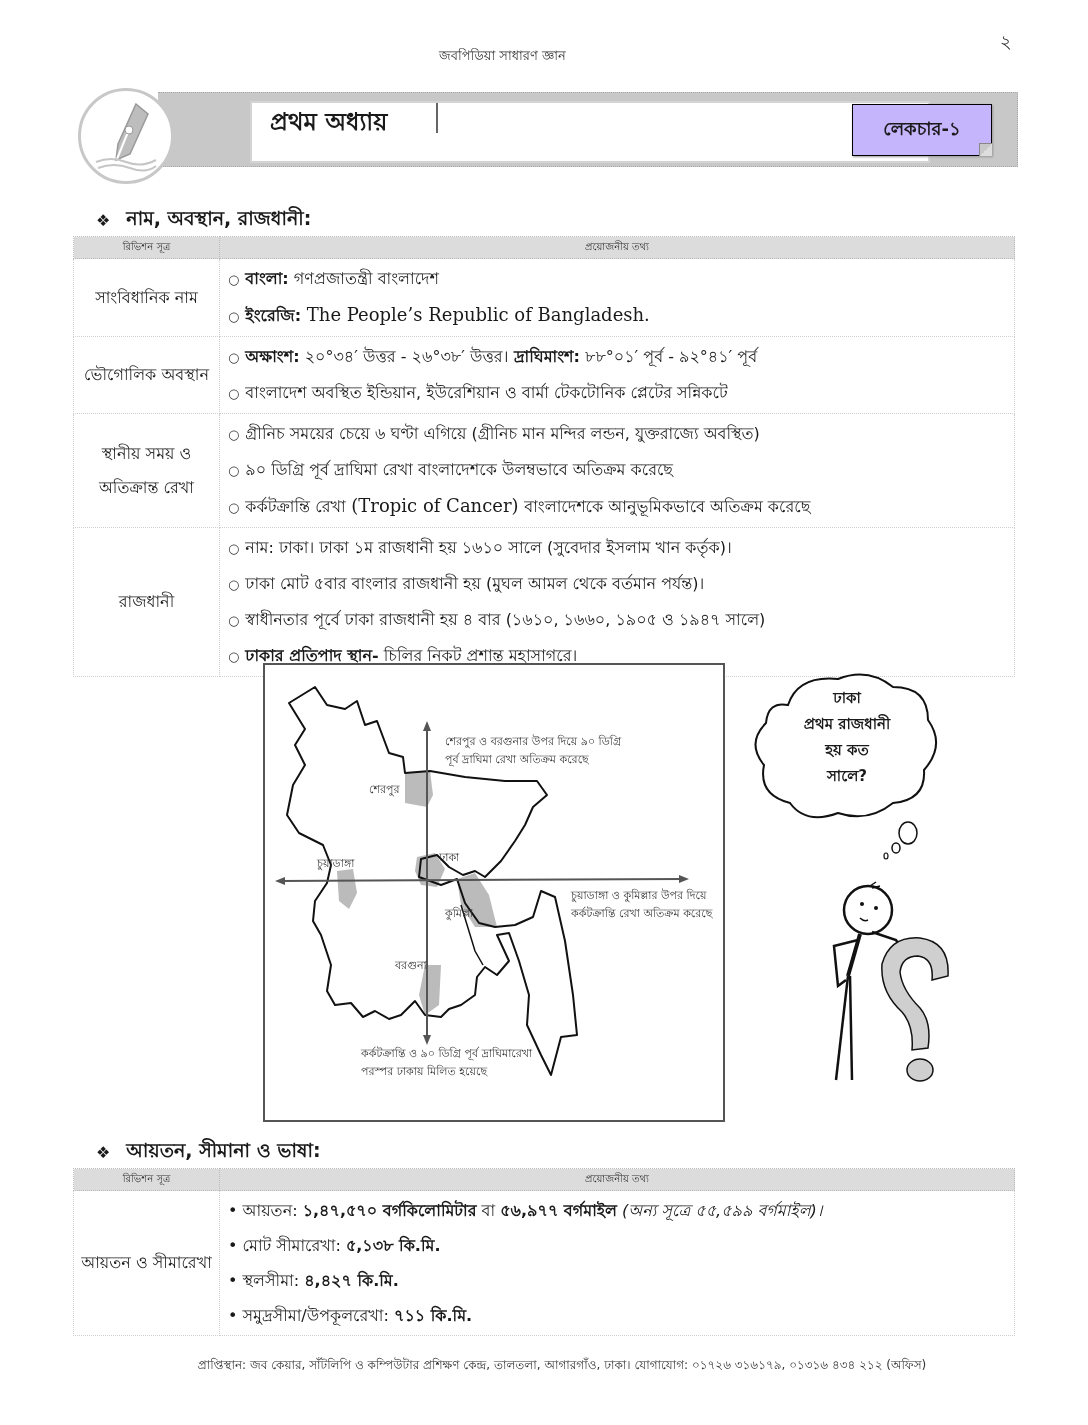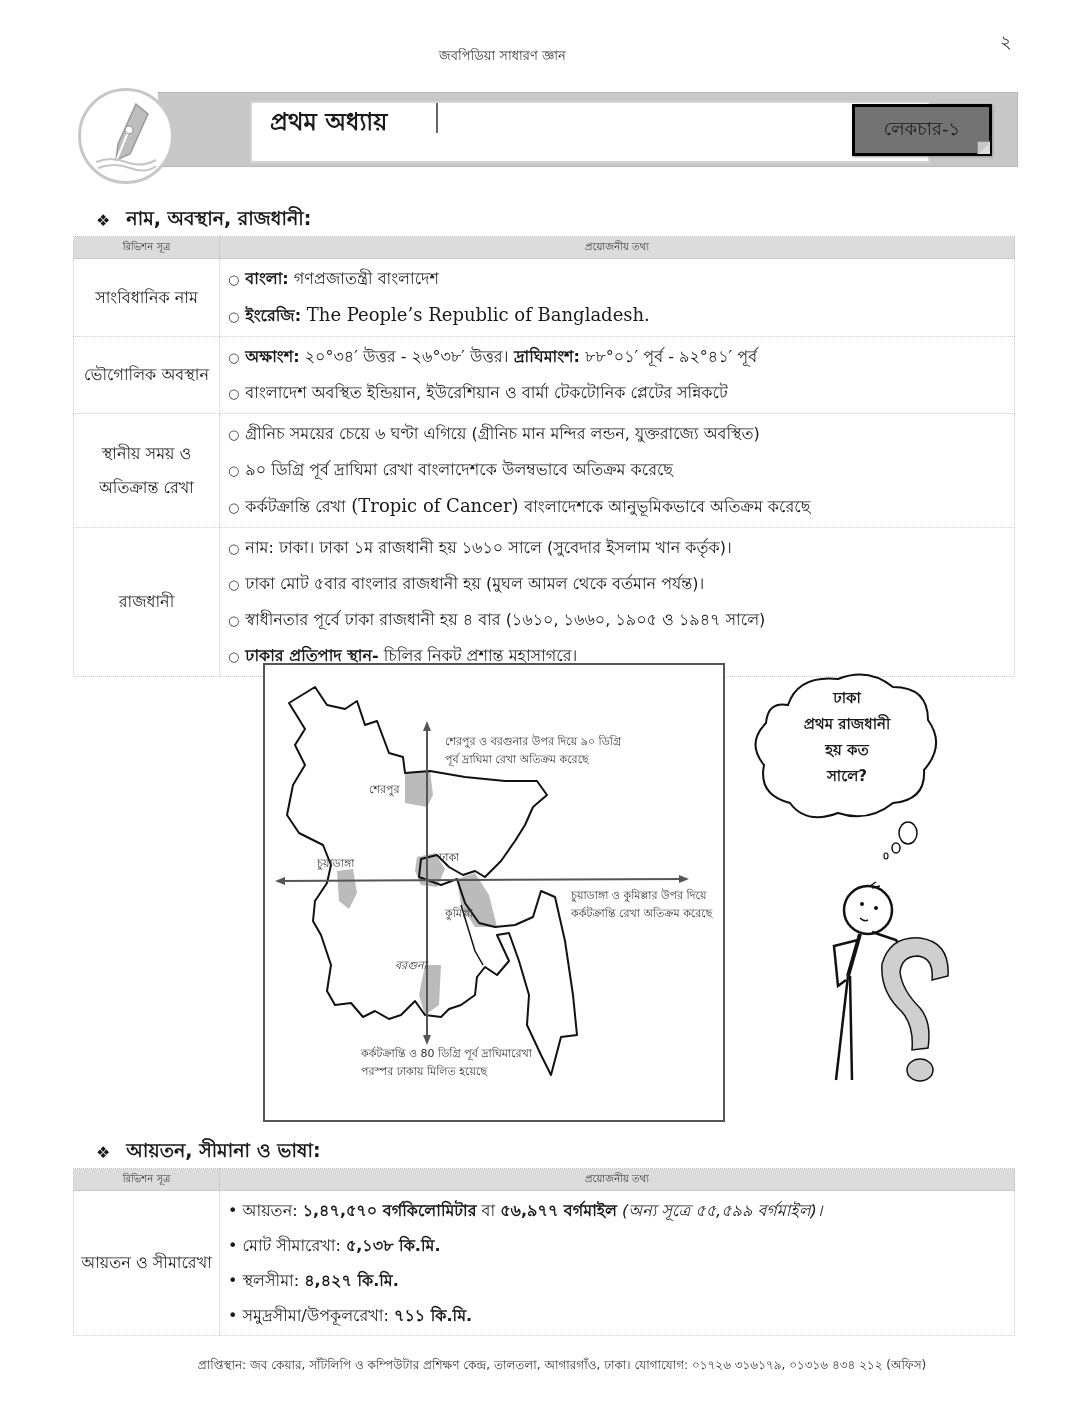--- a/index.html
+++ b/index.html
@@ -11,21 +11,21 @@
   .running-header { position: absolute; top: 46px; left: 0; width: 1005px; text-align: center; font-size: 13px; color: #333; }
 
   
   .banner { position: absolute; top: 92px; left: 78px; width: 940px; height: 86px; }
   .banner-strip { position: absolute; left: 80px; top: 0; right: 0; height: 75px; background: #c8c8c8; border-top: 1px dotted #aaa; border-bottom: 1px dotted #aaa; border-right: 1px dotted #aaa; }
   .banner-logo { position: absolute; left: 0; top: -4px; width: 96px; height: 96px; border-radius: 50%; border: 3px solid #c8c8c8; background: #fff; display:flex; align-items:center; justify-content:center; }
   .banner-box { position: absolute; left: 172px; top: 9px; width: 680px; height: 62px; background: #fff; border: 2px solid #d4d4d4; display: flex; align-items: flex-start; }
   .chapter-label { font-size: 24px; font-weight: bold; padding-left: 18px; width: 170px; }
   .chapter-sep { width: 2px; height: 30px; background: #666; margin: 0 14px; }
   .chapter-title { font-size: 26px; font-weight: bold; flex: 1; text-align: center; padding-right: 80px; }
-  .lecture-tag { position: absolute; left: 774px; top: 12px; width: 140px; height: 52px; background: #737373; border: 3px solid #000000; display:flex; align-items:center; justify-content:center; font-size: 18px; font-weight: normal; box-shadow: 1px 1px 2px #999; }
+  .lecture-tag { position: absolute; left: 774px; top: 12px; width: 140px; height: 52px; background: #c4b5fd; border: 1px solid #000000; display:flex; align-items:center; justify-content:center; font-size: 18px; font-weight: bold; box-shadow: 1px 1px 2px #999; }
   .lecture-tag:after { content:""; position:absolute; right:-1px; bottom:-1px; width:12px; height:12px; background: linear-gradient(135deg, #c8c8c8 50%, #ddd 50%); border-left:1px solid #888; border-top:1px solid #888; }
 
   
   .section-heading { position: absolute; left: 96px; font-size: 19px; font-weight: bold; display: flex; align-items: center; gap: 16px; }
   .section-heading .bullet { font-size: 16px; }
 
   
   table.info { position: absolute; left: 73px; width: 942px; border-collapse: collapse; }
   table.info th { background: #dcdcdc; font-weight: normal; font-size: 10px; color: #333; height: 22px; border: 1px dotted #bbb; }
   table.info td { border: 1px dotted #cfcfcf; vertical-align: middle; font-size: 16px; }
@@ -141,31 +141,31 @@
     <polygon points="162,56 158,66 166,66" fill="#555"></polygon>
     <polygon points="162,380 158,370 166,370" fill="#555"></polygon>
     <line x1="14" y1="216" x2="420" y2="214" stroke="#555" stroke-width="2"></line>
     <polygon points="10,216 20,212 20,220" fill="#555"></polygon>
     <polygon points="424,214 414,210 414,218" fill="#555"></polygon>
   </svg>
   <span class="map-label" style="left:104px;top:116px;">শেরপুর</span>
   <span class="map-label" style="left:52px;top:190px;">চুয়াডাঙ্গা</span>
   <span class="map-label" style="left:174px;top:184px;">ঢাকা</span>
   <span class="map-label" style="left:180px;top:240px;">কুমিল্লা</span>
-  <span class="map-label" style="left:130px;top:292px;font-style:italic;">বরগুনা</span>
+  <span class="map-label" style="left:130px;top:292px;">বরগুনা</span>
   <div class="map-note" style="left:180px;top:68px;">
     <div>শেরপুর ও বরগুনার উপর দিয়ে ৯০ ডিগ্রি</div>
     <div>পূর্ব দ্রাঘিমা রেখা অতিক্রম করেছে</div>
   </div>
   <div class="map-note" style="left:306px;top:222px;">
     <div>চুয়াডাঙ্গা ও কুমিল্লার উপর দিয়ে</div>
     <div>কর্কটক্রান্তি রেখা অতিক্রম করেছে</div>
   </div>
   <div class="map-note" style="left:96px;top:380px;">
-    <div>কর্কটক্রান্তি ও 80 ডিগ্রি পূর্ব দ্রাঘিমারেখা</div>
+    <div>কর্কটক্রান্তি ও ৯০ ডিগ্রি পূর্ব দ্রাঘিমারেখা</div>
     <div>পরস্পর ঢাকায় মিলিত হয়েছে</div>
   </div>
 </div>
 
 <div class="bubble">
   <svg width="200" height="200" viewBox="0 0 200 200" style="position:absolute;left:-4px;top:0;">
     <path d="M40 40 Q50 10 90 14 Q120 2 145 22 Q180 22 180 55 Q198 80 176 105 Q178 135 145 138 Q120 158 90 148 Q58 160 42 138 Q10 130 16 100 Q-2 78 18 58 Q20 36 40 40 Z" fill="#fff" stroke="#111" stroke-width="2"></path>
     <ellipse cx="160" cy="168" rx="9" ry="11" fill="#fff" stroke="#111" stroke-width="1.5"></ellipse>
     <ellipse cx="148" cy="183" rx="4" ry="5" fill="#fff" stroke="#111" stroke-width="1.5"></ellipse>
     <ellipse cx="138" cy="191" rx="2" ry="3" fill="#fff" stroke="#111" stroke-width="1.2"></ellipse>

